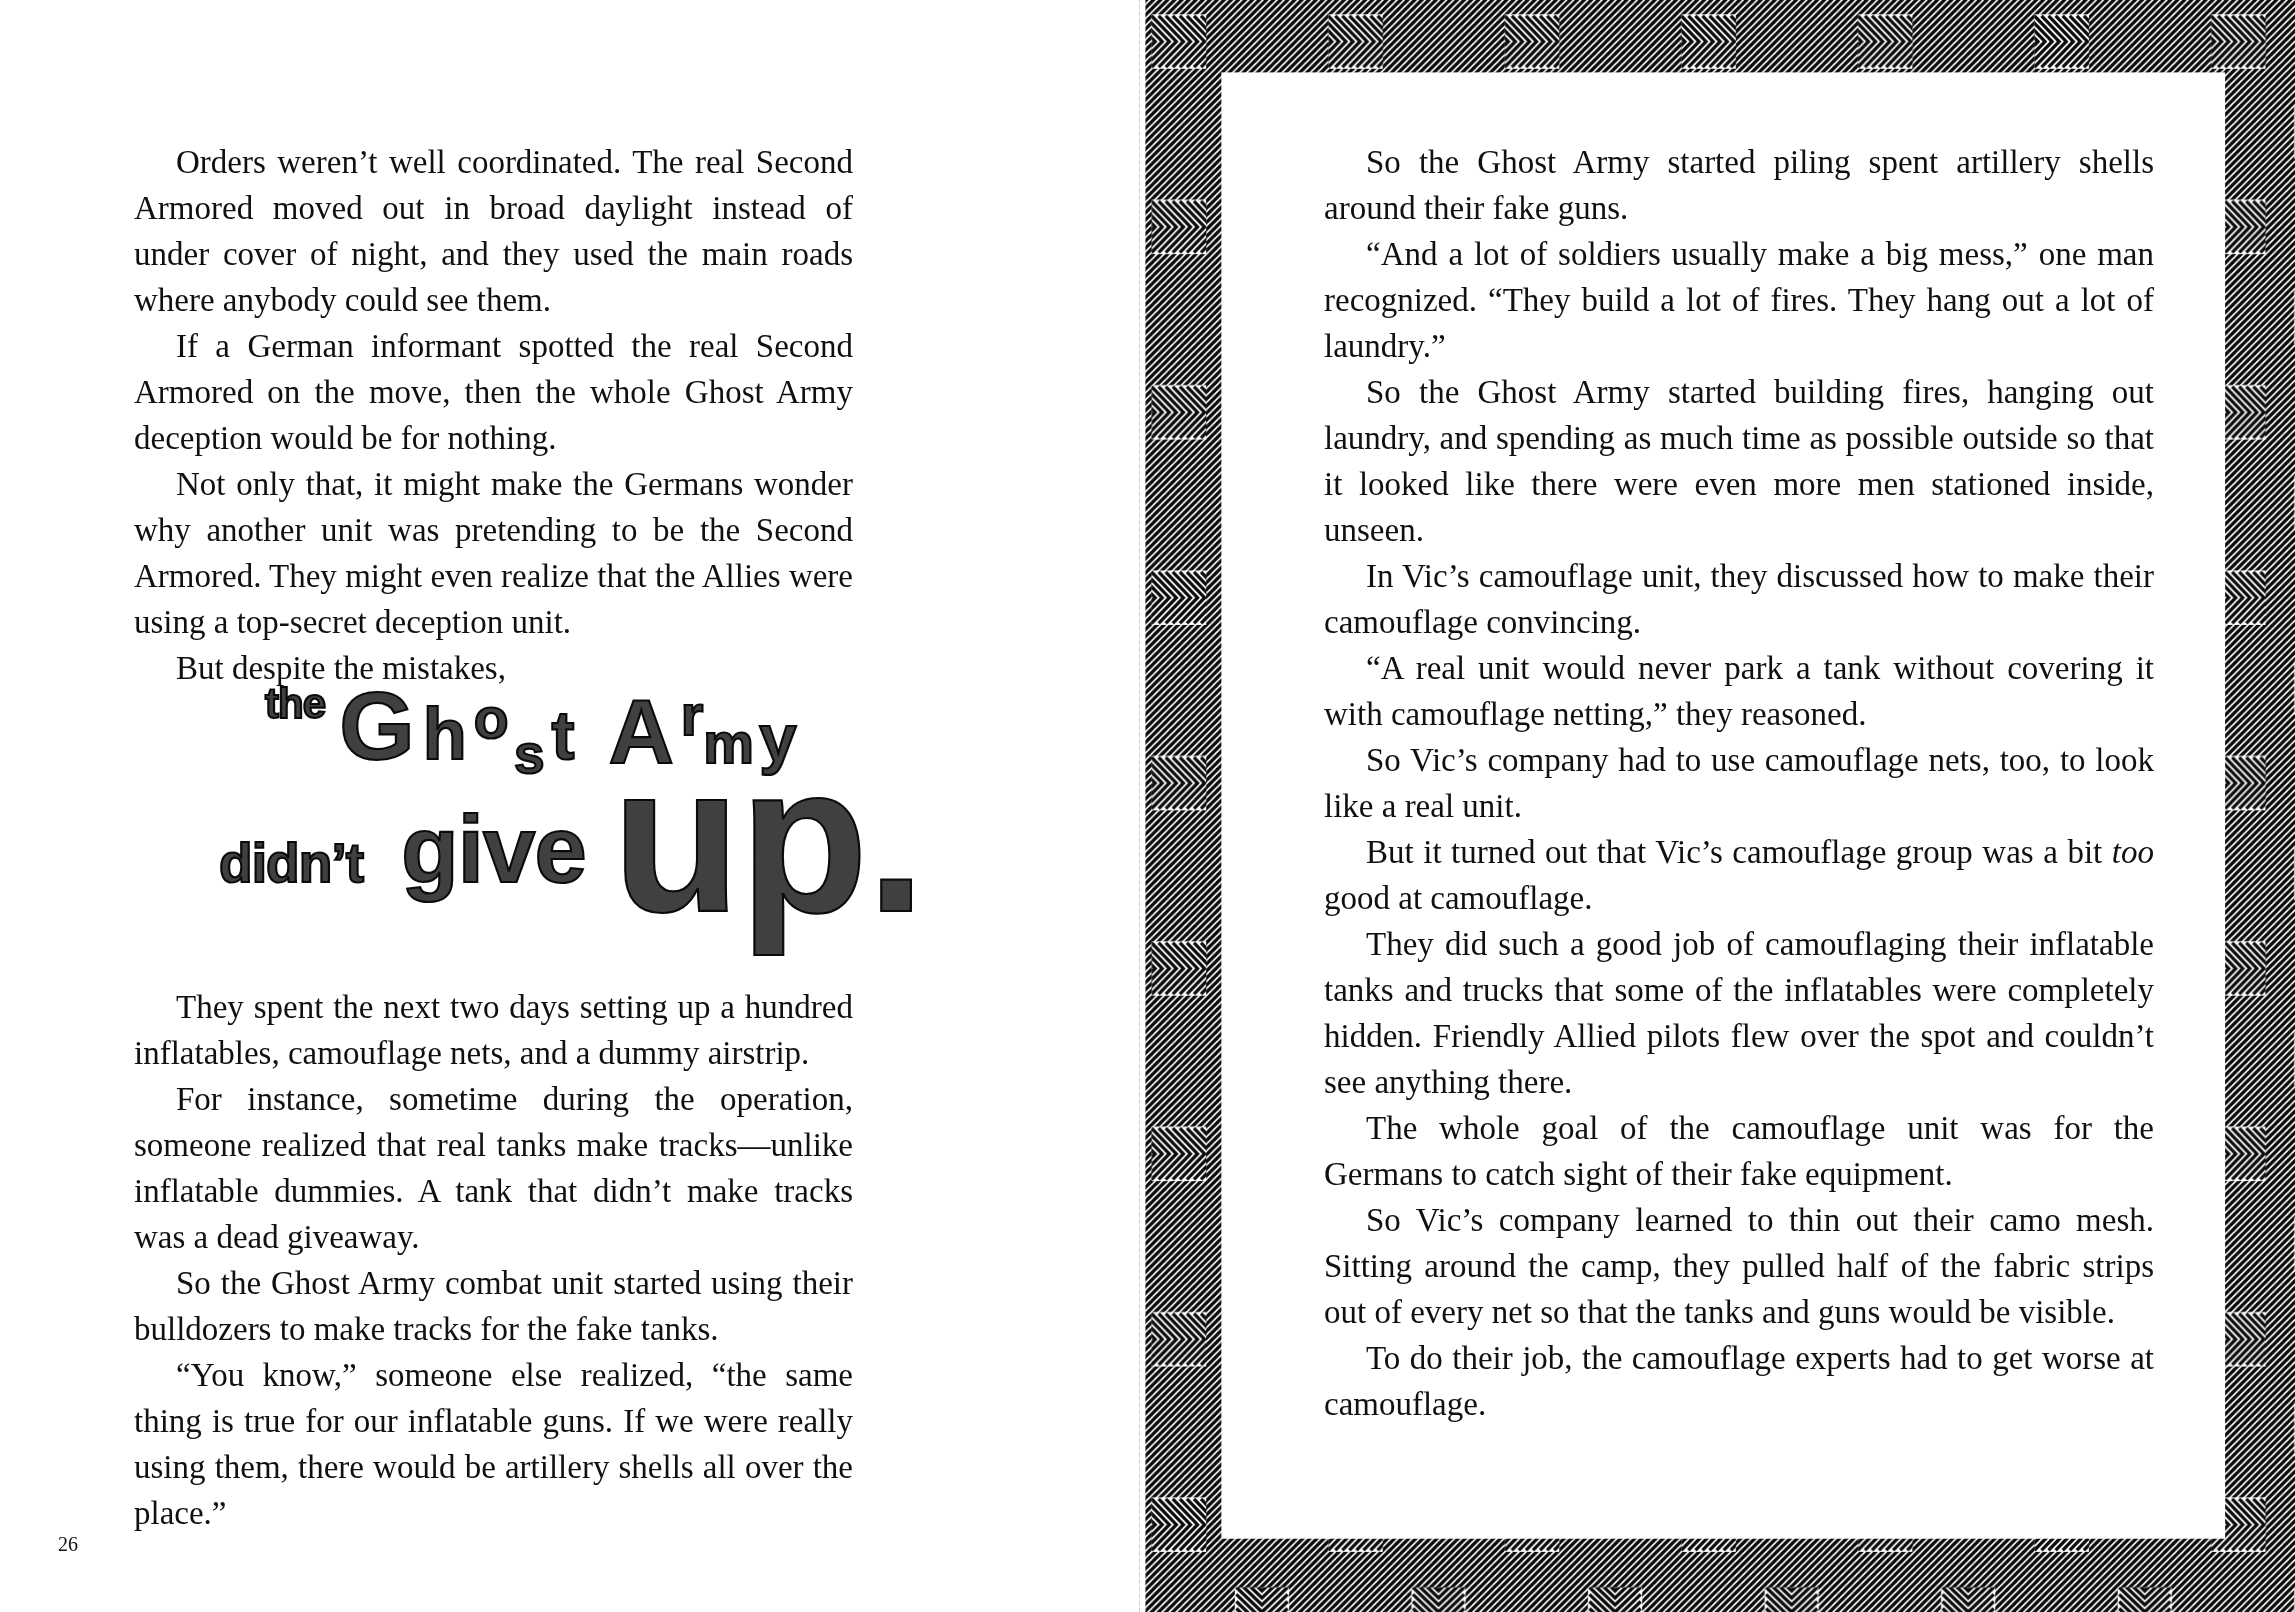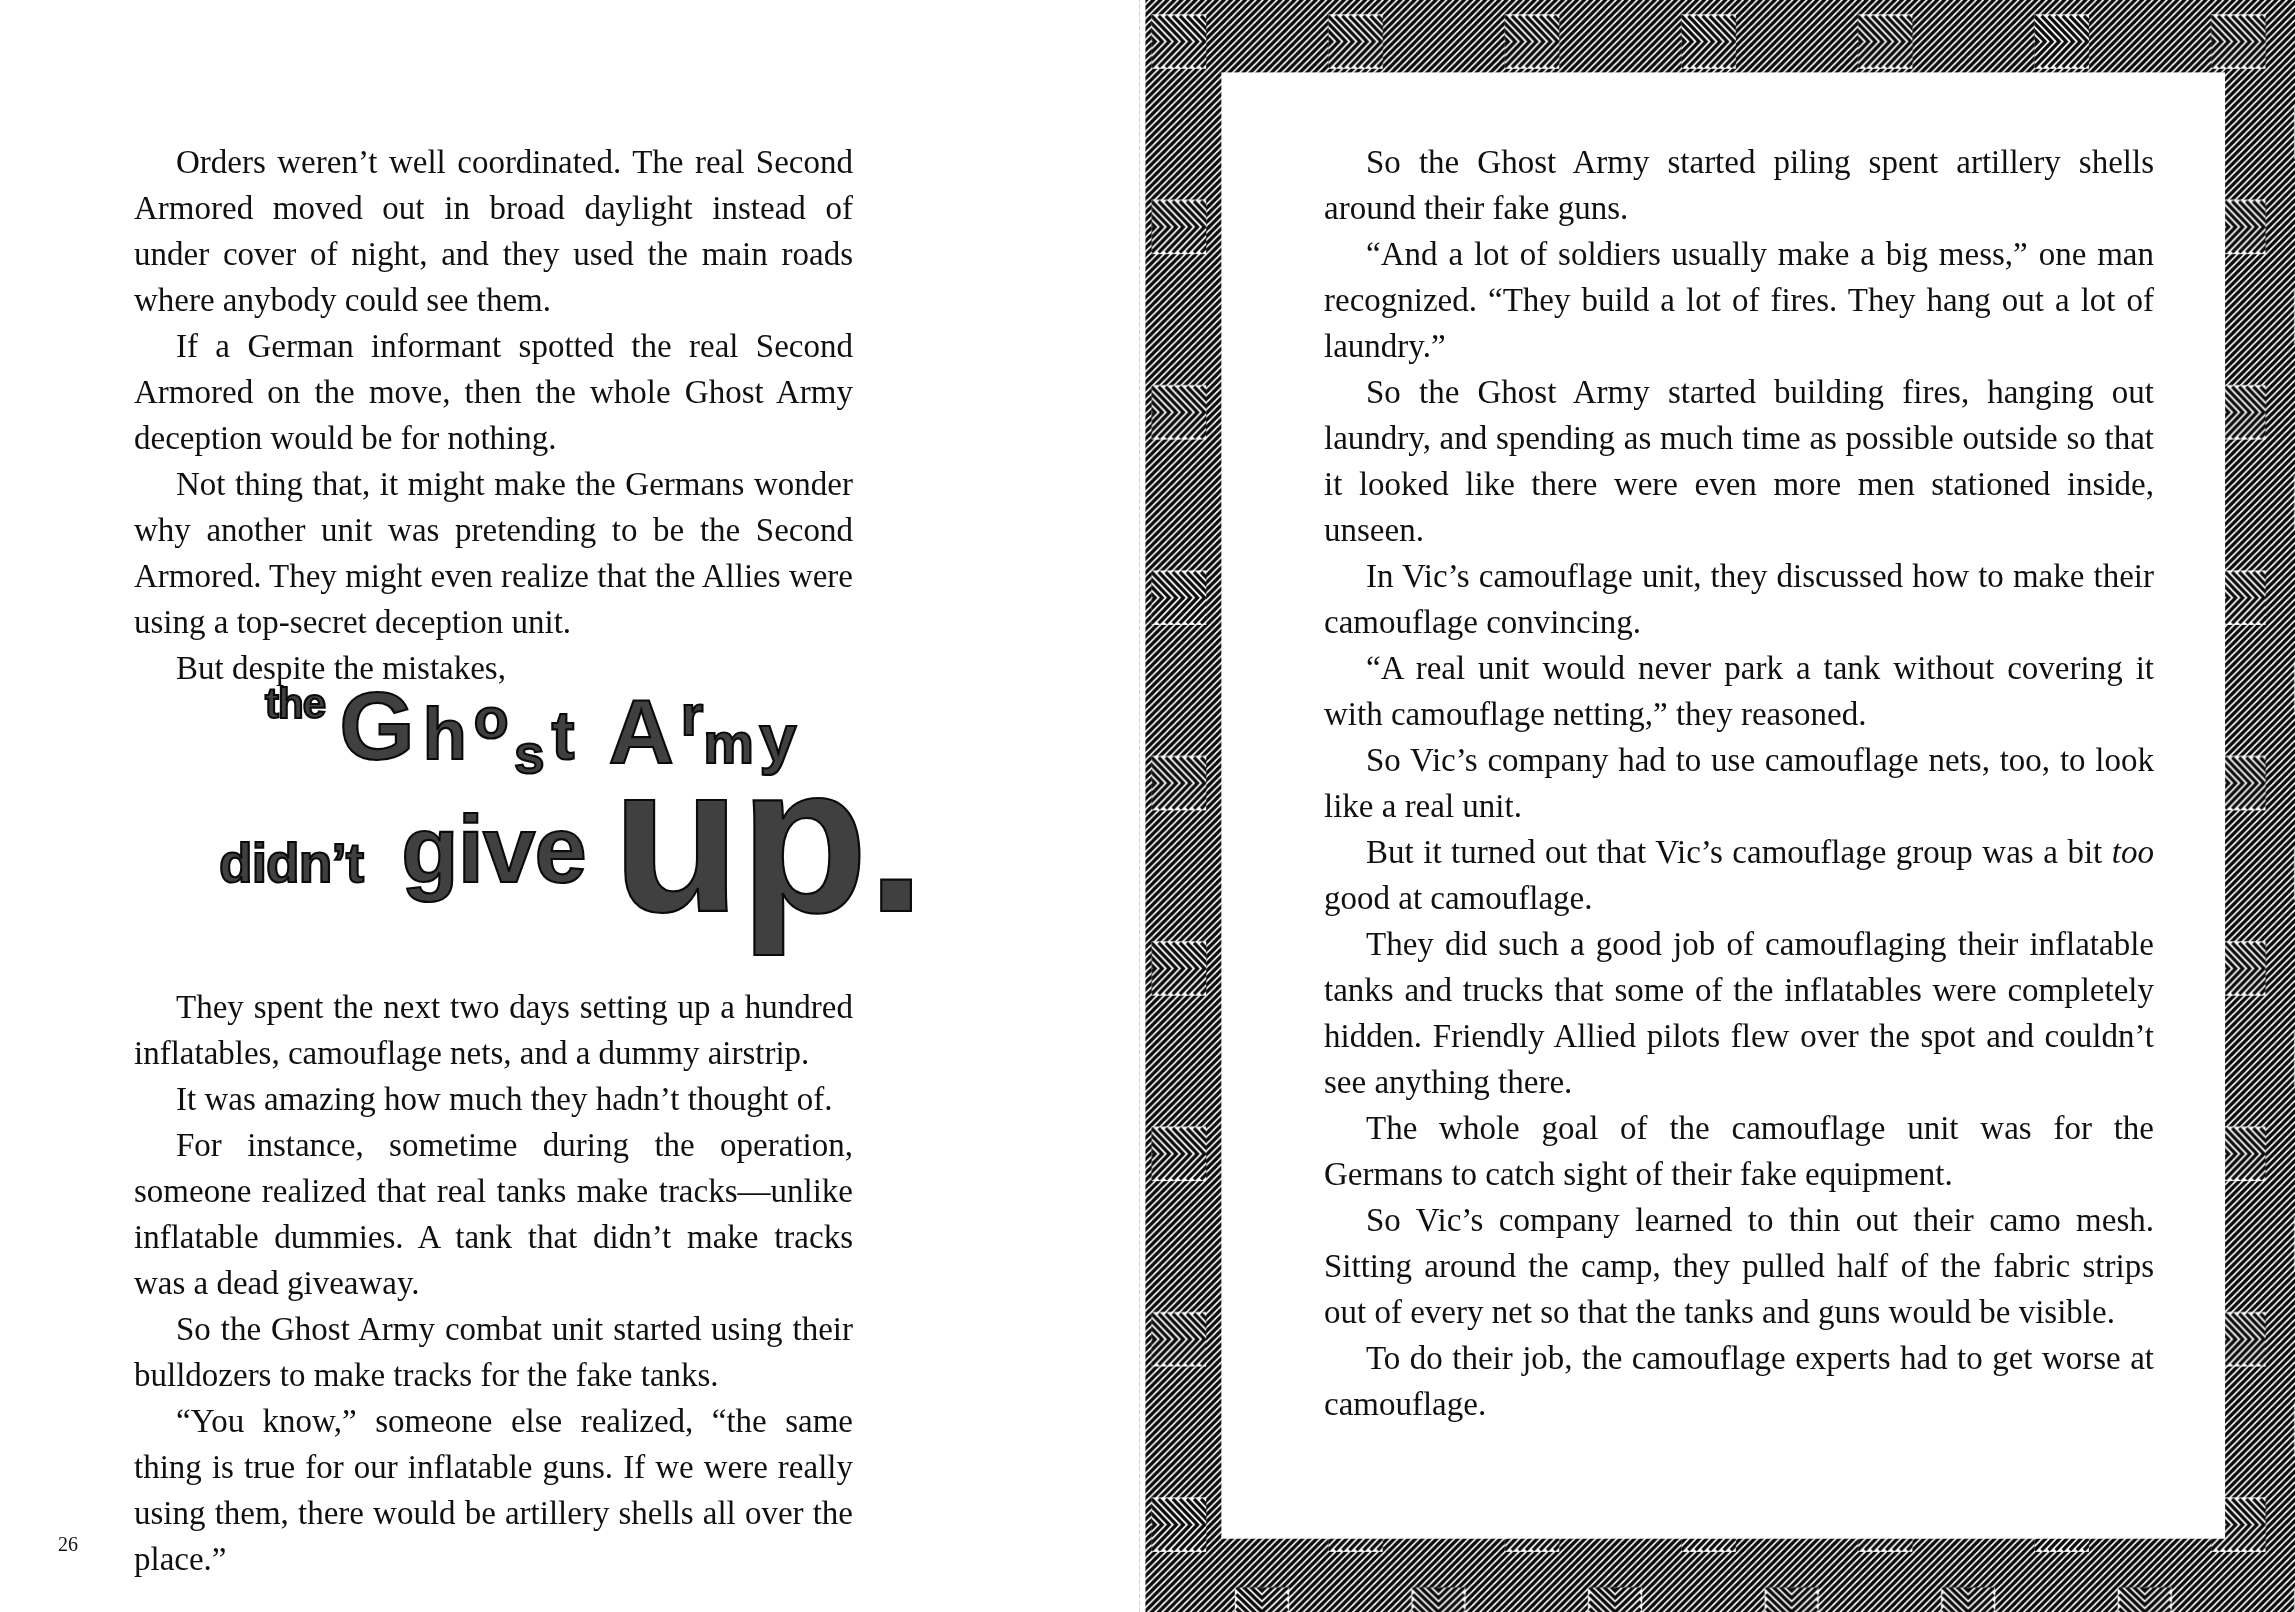--- a/index.html
+++ b/index.html
@@ -40,21 +40,21 @@
 <body>
 
 <div class="spread">
 
   <section class="page-left">
     <div class="text-col">
 
       <div>
           <p class="para"><span>Orders weren’t well coordinated. The real Second Armored moved out in broad daylight instead of under cover of night, and they used the main roads where anybody could see them.</span></p>
           <p class="para"><span>If a German informant spotted the real Second Armored on the move, then the whole Ghost Army deception would be for nothing.</span></p>
-          <p class="para"><span>Not thing that, it might make the Germans wonder why another unit was pretending to be the Second Armored. They might even realize that the Allies were using a top-secret deception unit.</span></p>
+          <p class="para"><span>Not only that, it might make the Germans wonder why another unit was pretending to be the Second Armored. They might even realize that the Allies were using a top-secret deception unit.</span></p>
           <p class="para"><span>But despite the mistakes,</span></p>
         </div>
 
       <div class="headline">
         <div class="hl-row1">
           <span class="hl-the">the</span>
           <span class="g1">G</span>
           <span class="g2">h</span>
           <span class="g3">o</span>
           <span class="g4">s</span>
@@ -66,21 +66,20 @@
         </div>
         <div class="hl-row2">
           <span class="w-didnt">didn’t</span>
           <span class="w-give">give</span>
           <span class="w-up">up.</span>
         </div>
       </div>
 
       <div>
           <p class="para"><span>They spent the next two days setting up a hundred inflatables, camouflage nets, and a dummy airstrip.</span></p>
-          <p class="para"><span>It was amazing how much they hadn’t thought of.</span></p>
           <p class="para"><span>For instance, sometime during the operation, someone realized that real tanks make tracks—unlike inflatable dummies. A tank that didn’t make tracks was a dead giveaway.</span></p>
           <p class="para"><span>So the Ghost Army combat unit started using their bulldozers to make tracks for the fake tanks.</span></p>
           <p class="para"><span>“You know,” someone else realized, “the same thing is true for our inflatable guns. If we were really using them, there would be artillery shells all over the place.”</span></p>
         </div>
     </div>
 
     <div class="page-num">26</div>
   </section>
 
   <section class="page-right">

